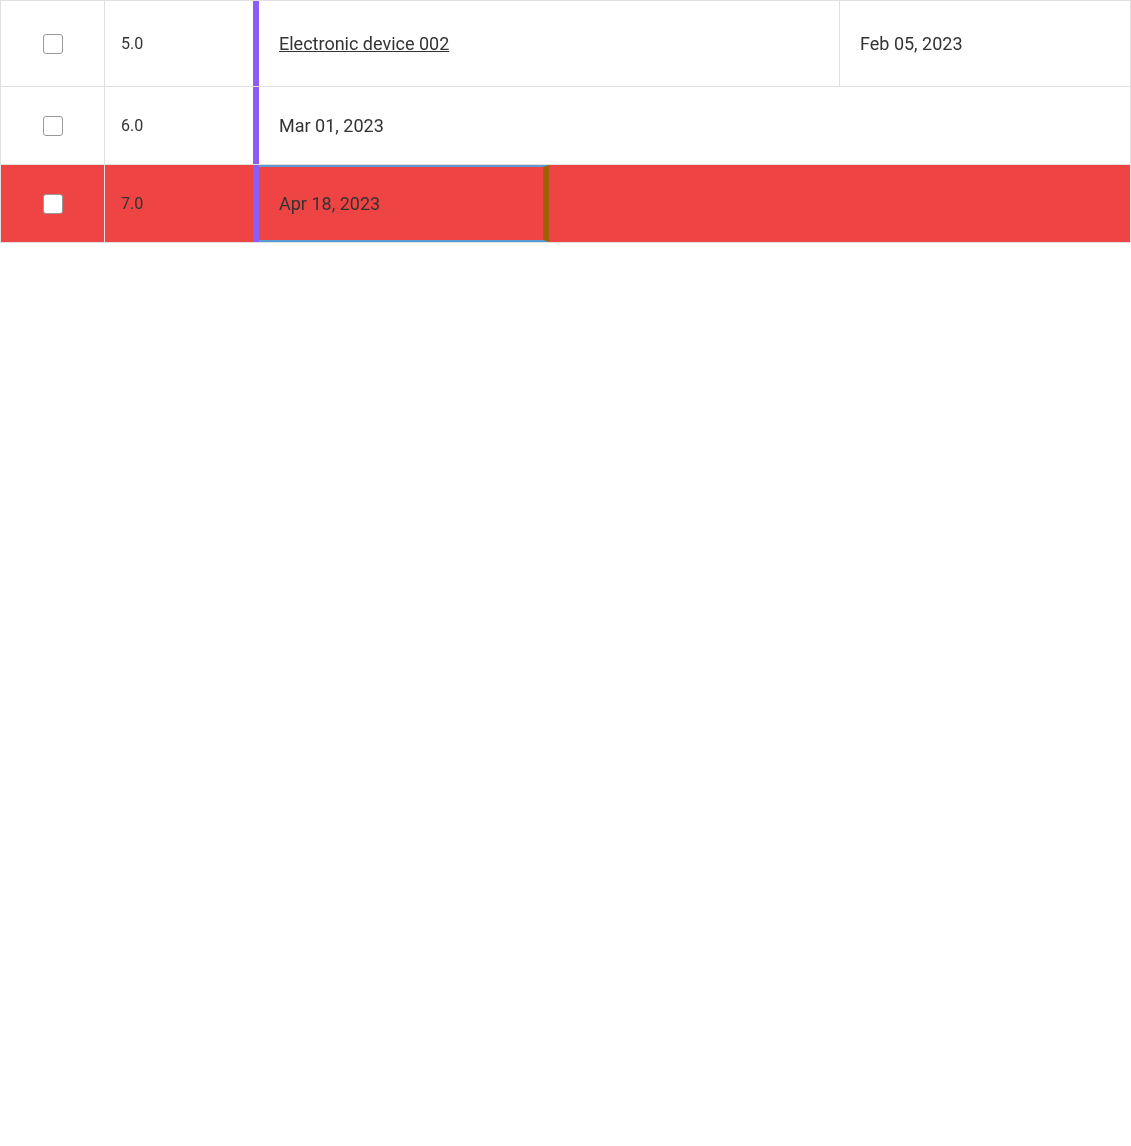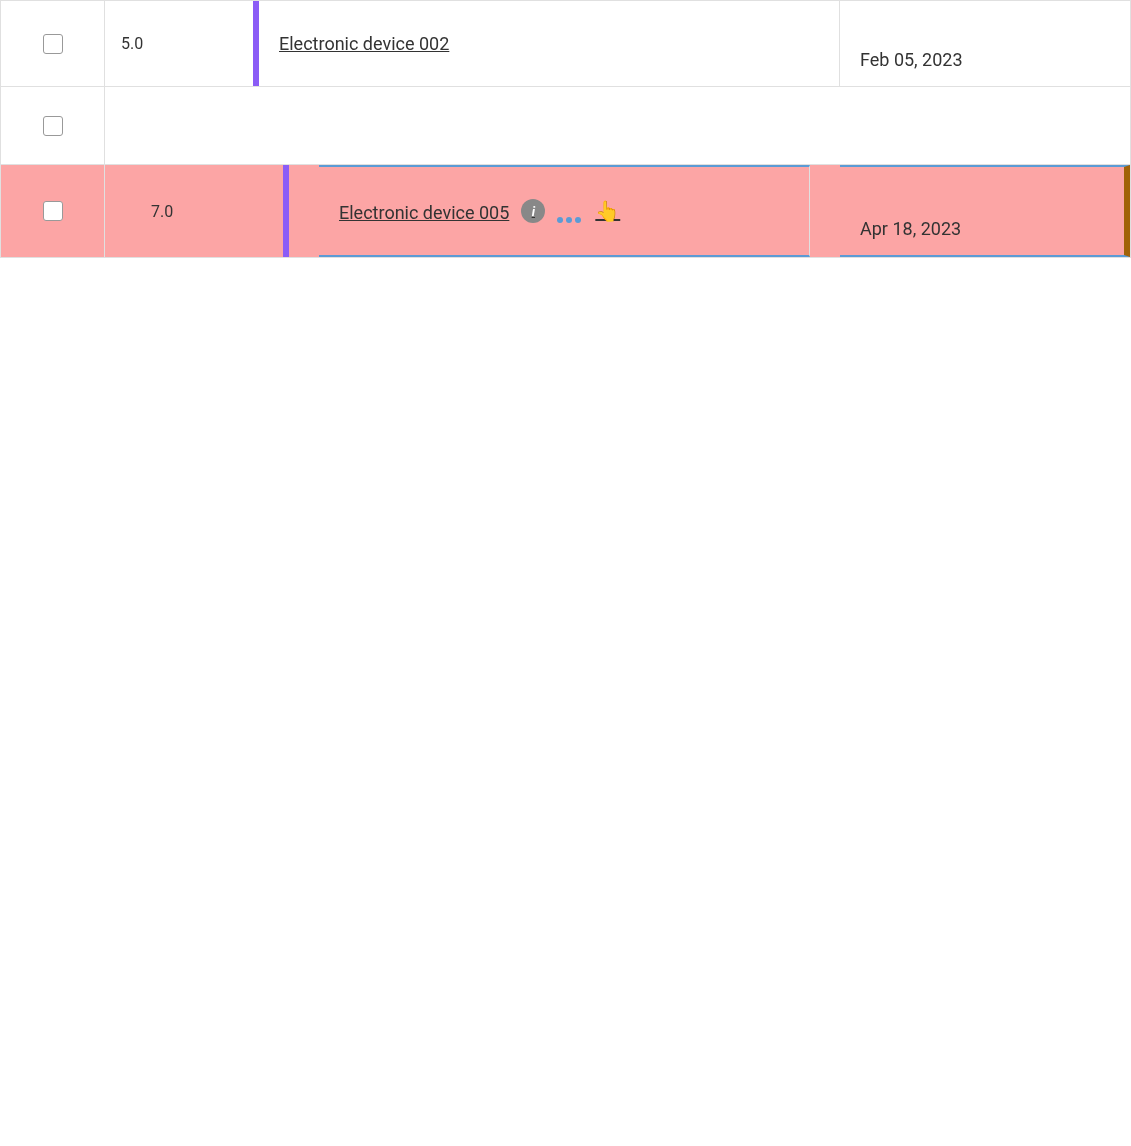--- a/index.html
+++ b/index.html
@@ -21,22 +21,21 @@
       border-bottom: 1px solid #e0e0e0;
       background: #ffffff;
       min-height: 78px;
     }
 
     .table-row:last-child {
       border-bottom: 1px solid #e0e0e0;
     }
 
     .table-row.highlighted {
-      background: #fca5a5;
-      gap: 30px;
+      background: #ef4444;
     }
 
     .table-row.highlighted .col-name,
     .table-row.highlighted .col-date {
       border-top: 2px solid #5b9bd5;
       border-bottom: 2px solid #5b9bd5;
     }
 
     .table-row.highlighted .col-date {
       border-right: 6px solid #a16207;
@@ -73,22 +72,22 @@
       font-size: 18px;
       color: #333333;
       gap: 12px;
       text-decoration: underline;
     }
 
     .col-date {
       width: 290px;
       min-width: 290px;
       display: flex;
-      align-items: flex-end;
-      padding: 16px 20px;
+      align-items: center;
+      padding: 24px 20px;
       font-size: 18px;
       color: #333333;
     }
 
     .checkbox-input {
       width: 20px;
       height: 20px;
       border: 1.5px solid #999999;
       border-radius: 3px;
       background: #ffffff;
@@ -167,39 +166,35 @@
     </div>
     <div class="col-date">
       <span>Feb 05, 2023</span>
     </div>
   </div>
 
   <div class="table-row">
     <div class="col-checkbox">
       <input type="checkbox" class="checkbox-input" style="">
     </div>
+    <div class="col-number">
+      <span>6.0</span>
+    </div>
+    <div class="col-date">
+      <span>Mar 01, 2023</span>
+    </div>
   </div>
 
   <div class="table-row highlighted">
     <div class="col-checkbox">
       <input type="checkbox" class="checkbox-input" style="">
     </div>
     <div class="col-number">
       <span>7.0</span>
     </div>
-    <div class="col-name">
-      <span>Electronic device 005</span>
-      <span class="info-icon">i</span>
-      <div class="dots-icon">
-        <div class="dot"></div>
-        <div class="dot"></div>
-        <div class="dot"></div>
-      </div>
-      <span class="cursor-hand">👆</span>
-    </div>
     <div class="col-date">
       <span>Apr 18, 2023</span>
     </div>
   </div>
 
 
 </div>
 
 <div class="empty-area"></div>
 

